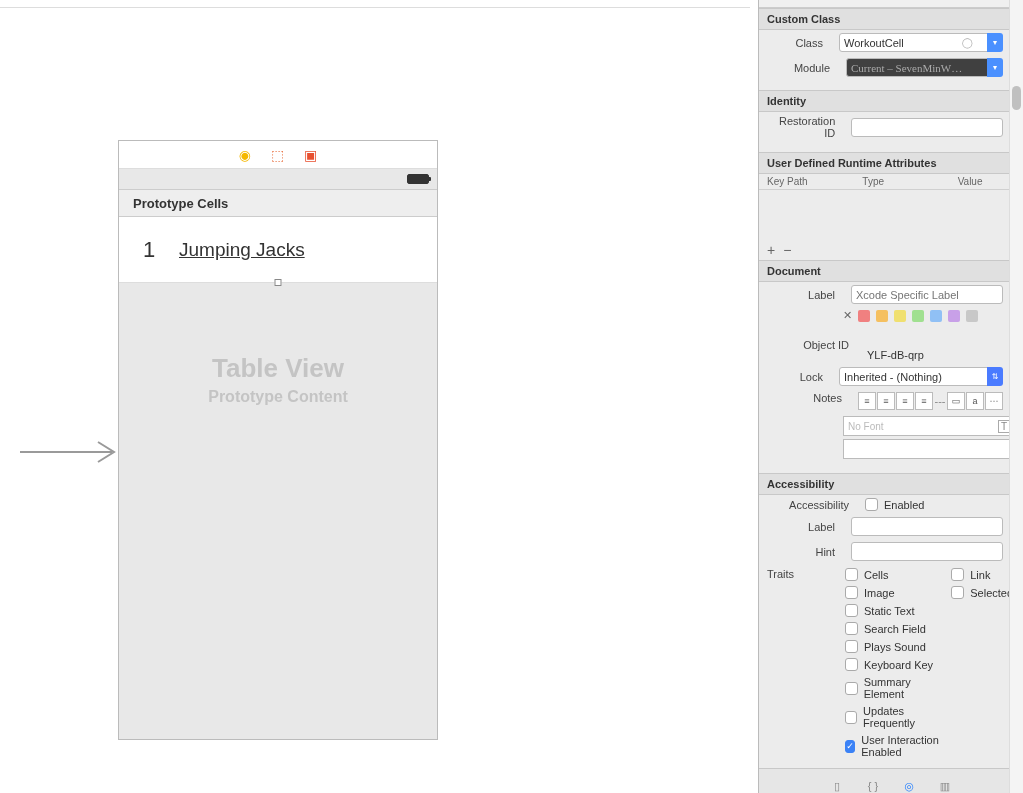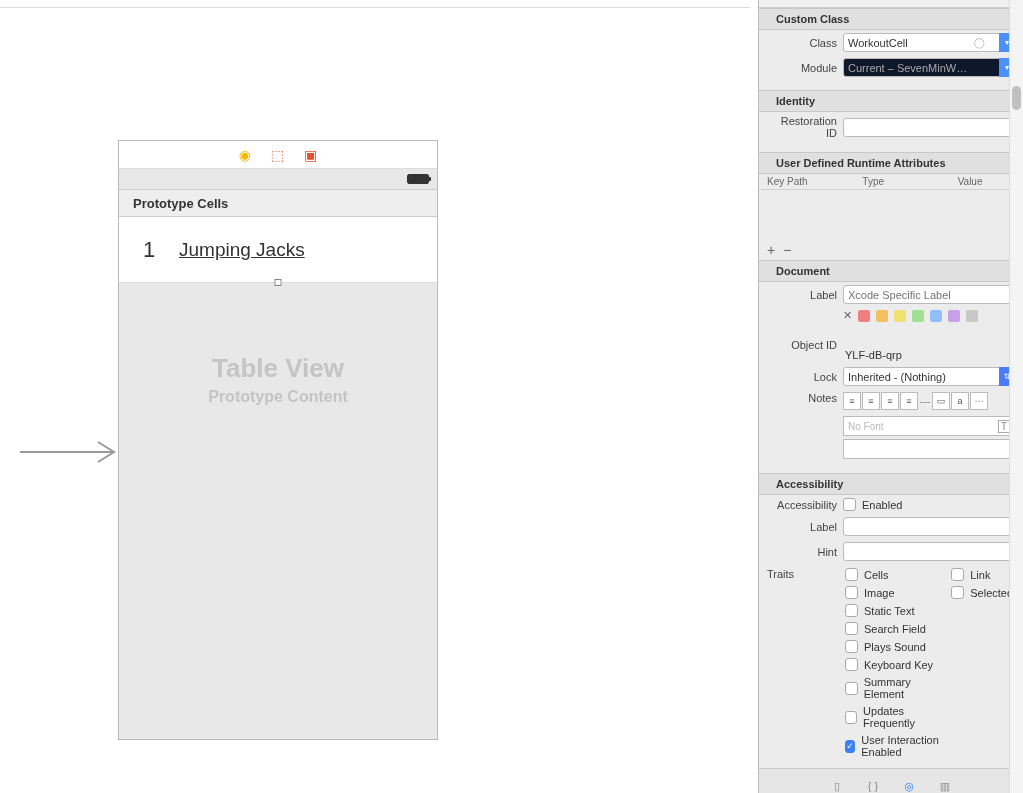--- a/index.html
+++ b/index.html
@@ -26,27 +26,27 @@
 
 .tv-placeholder { text-align: center; margin-top: 70px; }
 .tv-title { font-size: 26px; font-weight: 700; color: #c4c4c4; }
 .tv-sub { font-size: 16px; font-weight: 600; color: #c4c4c4; margin-top: 4px; }
 
 
 .inspector { position: absolute; right: 0; top: 0; width: 265px; height: 793px; background: #ececec; border-left: 1px solid #bbb; font-size: 11px; color: #333; }
 .scrollbar { position: absolute; right: 0; top: 0; width: 14px; height: 793px; background: #f4f4f4; border-left: 1px solid #ddd; }
 .thumb { position: absolute; right: 2px; top: 86px; width: 9px; height: 24px; background: #c0c0c0; border-radius: 5px; }
 
-.section-header { background: #e0e0e0; padding: 4px 17px; font-weight: 700; font-size: 11px; border-top: 1px solid #c8c8c8; border-bottom: 1px solid #c8c8c8; }
+.section-header { background: #e0e0e0; padding: 4px 8px; font-weight: 700; font-size: 11px; border-top: 1px solid #c8c8c8; border-bottom: 1px solid #c8c8c8; }
 .tab-icons { height: 8px; background: #f0f0f0; border-bottom: 1px solid #ccc;}
 
-.form-row { display: flex; align-items: center; padding: 3px 8px; gap: 6px; }
+.form-row { display: flex; align-items: center; padding: 3px 20px; gap: 16px; }
 .form-label { width: 70px; text-align: right; font-size: 11px; color: #444; }
 .text-input { flex: 1; height: 19px; border: 1px solid #bbb; border-radius: 3px; background: #fff; padding: 0 4px; font-size: 11px; color: #333; }
-.text-input.disabled { color: #aaa; background: #0f172a; }
+.text-input.disabled { color: #aaa; background: #404040; font-family: Liberation Serif, serif; }
 .select-arrow { width: 16px; height: 19px; background: #4a90ff; border-radius: 0 3px 3px 0; display: flex; align-items: center; justify-content: center; color: #fff; font-size: 8px; margin-left: -4px; }
 .clear-x { position: absolute; right: 30px; color: #aaa; font-size: 10px; }
 .combo-wrap { flex: 1; display: flex; align-items: center; position: relative; }
 
 .kv-header { display: flex; padding: 2px 8px; font-size: 10px; color: #666; border-bottom: 1px solid #d0d0d0; gap: 38px; }
 .kv-header span { flex: 1; }
 .kv-body { height: 50px; }
 .kv-buttons { padding: 2px 8px; font-size: 14px; color: #666; display:flex; gap:8px; }
 
 .color-swatches { display: flex; gap: 6px; padding-left: 84px; padding-top: 2px; padding-bottom: 4px; align-items: center; }

